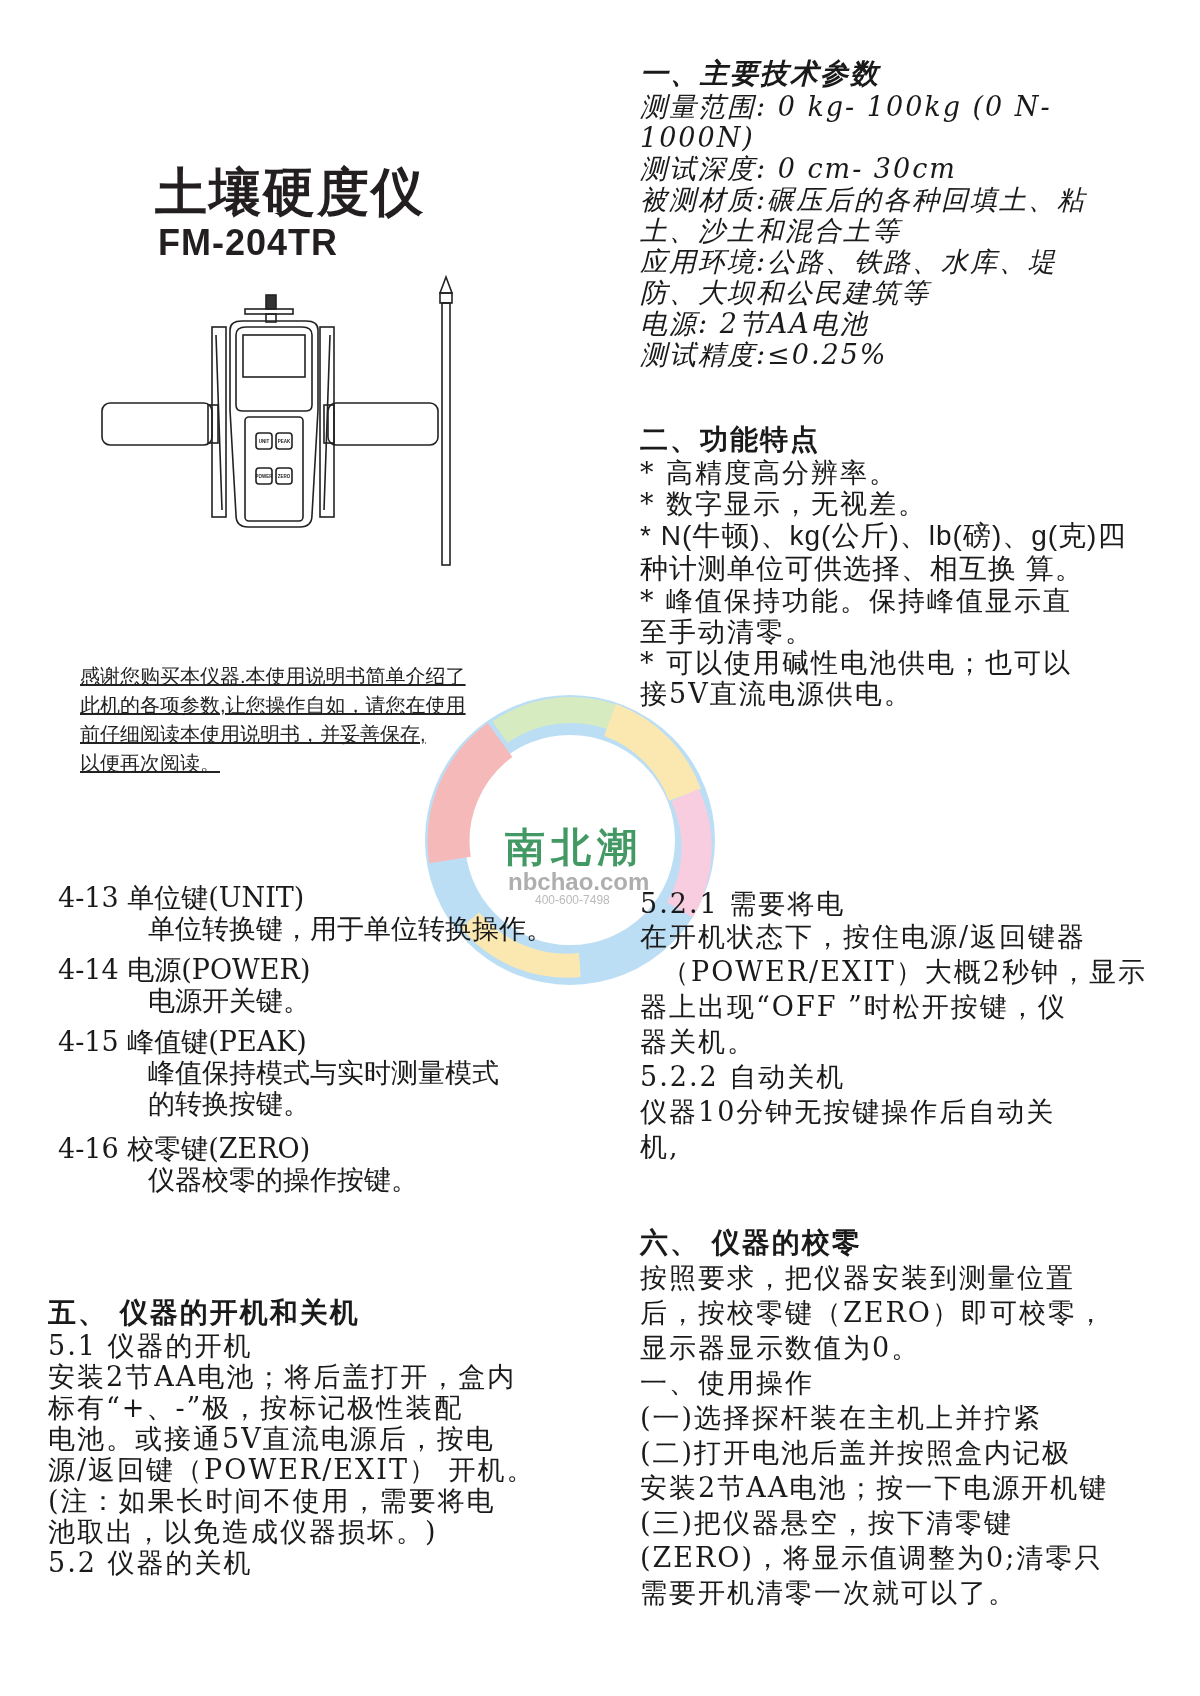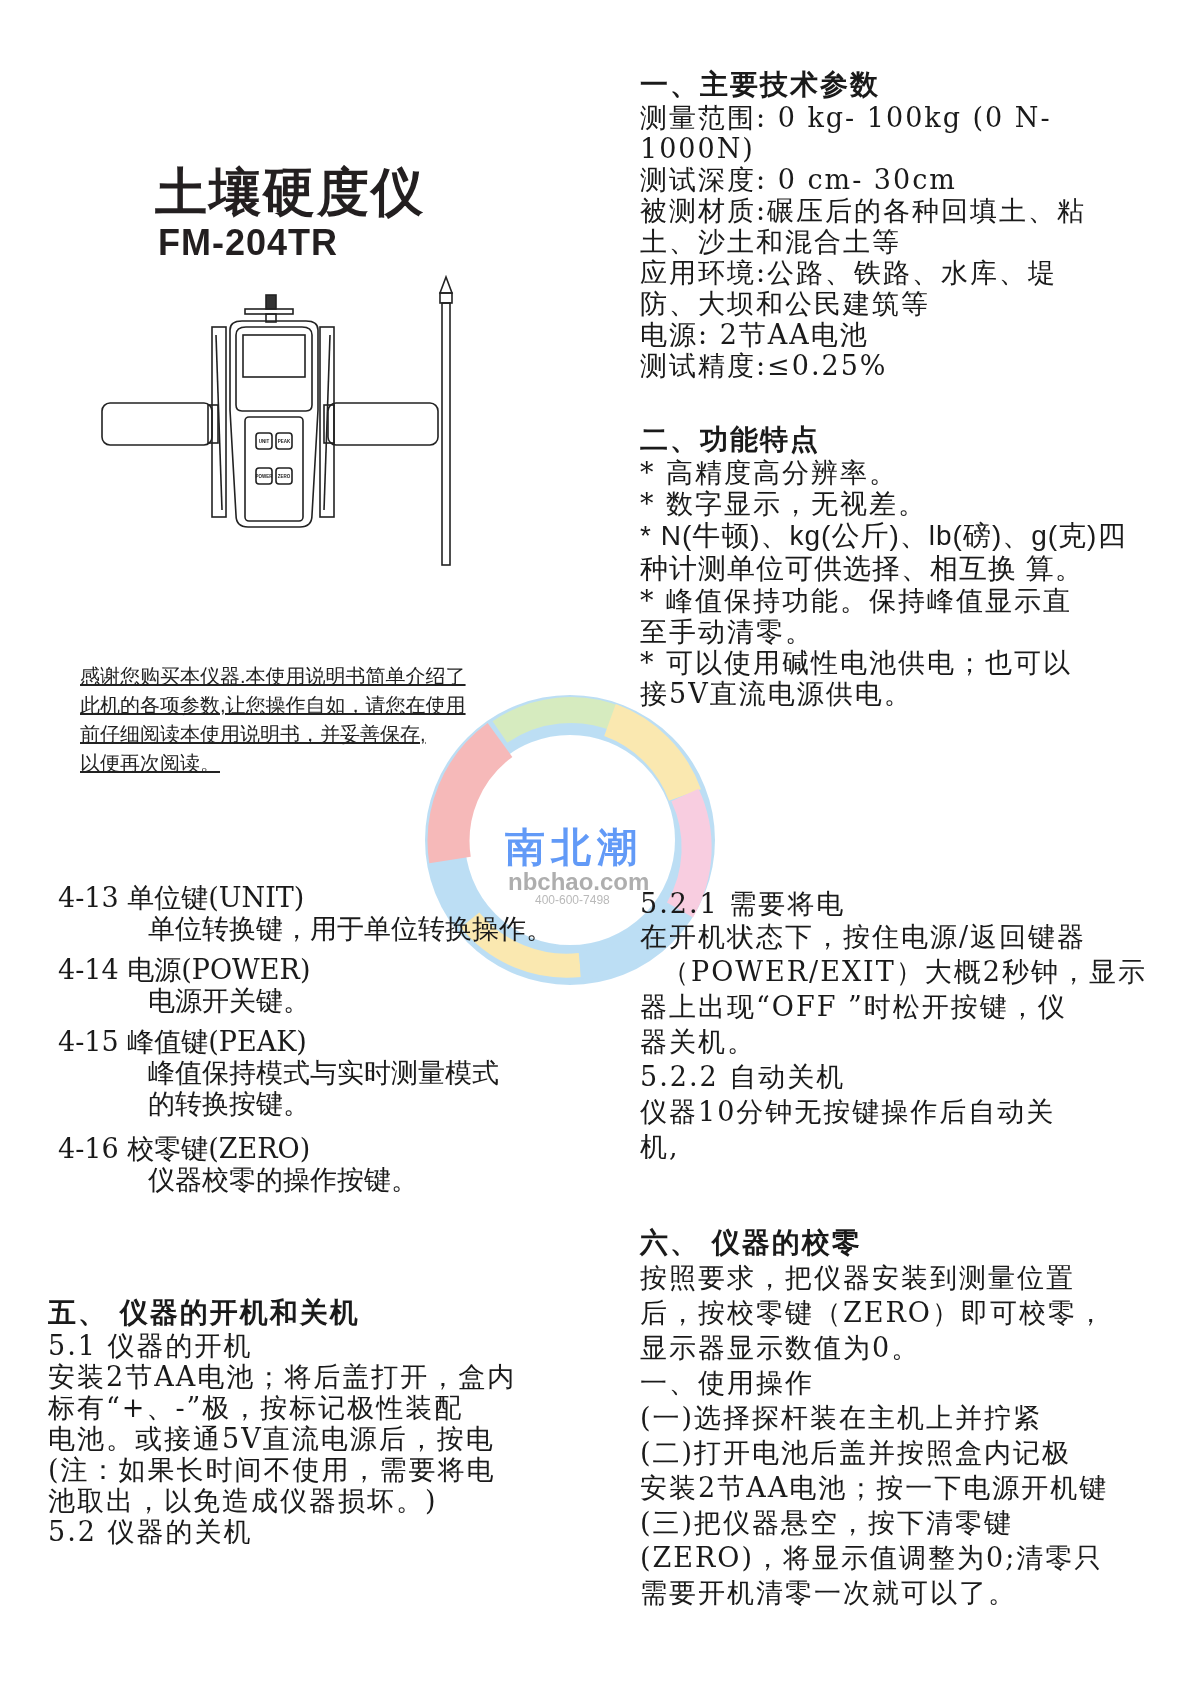--- a/index.html
+++ b/index.html
@@ -14,21 +14,21 @@
 
   
   .device { left: 100px; top: 275px; width: 400px; height: 320px; }
 
   
   .intro { left: 80px; top: 662px; width: 470px; font-size: 20px; line-height: 29px; color: #222; text-decoration: underline; }
   .intro div { white-space: nowrap; }
 
   
   .watermark { left: 380px; top: 670px; width: 380px; height: 330px; opacity: 0.55; pointer-events: none; }
-  .wm-text-cn { left: 505px; top: 820px; font-size: 40px; font-weight: 700; color: #3b82f6; letter-spacing: 6px; opacity: 0.8; }
+  .wm-text-cn { left: 505px; top: 820px; font-size: 40px; font-weight: 700; color: #15803d; letter-spacing: 6px; opacity: 0.8; }
   .wm-text-en { left: 508px; top: 868px; font-size: 24px; font-weight: 700; color: #9a9a9a; opacity: 0.8; }
   .wm-text-phone { left: 535px; top: 893px; font-size: 12px; color: #a8a8a8; opacity: 0.8; }
 
   
   .col-right { left: 640px; width: 540px; }
   .line { font-size: 27px; line-height: 31px; white-space: nowrap; letter-spacing: 2px; }
   .heading { font-size: 28px; font-weight: 700; line-height: 34px; letter-spacing: 2px; white-space: nowrap; }
   .sans-line { font-family: "Liberation Sans", "DejaVu Sans", sans-serif; font-size: 28px; line-height: 33px; white-space: nowrap; letter-spacing: 1px; }
 
   
@@ -99,21 +99,21 @@
   <path d="M120 62 A125 125 0 0 1 240 50" fill="none" stroke="#b6dc8c" stroke-width="26"></path>
   <path d="M230 50 A125 125 0 0 1 305 125" fill="none" stroke="#f6d770" stroke-width="34"></path>
   <path d="M305 125 A125 125 0 0 1 300 240" fill="none" stroke="#f3a6c8" stroke-width="30"></path>
   <path d="M90 250 A125 125 0 0 0 200 295" fill="none" stroke="#f6d770" stroke-width="24"></path>
   <path d="M200 295 A125 125 0 0 0 290 250" fill="none" stroke="#87c4ec" stroke-width="28"></path>
 </svg>
 <div class="abs serif wm-text-cn">南北潮</div>
 <div class="abs sans wm-text-en">nbchao.com</div>
 <div class="abs sans wm-text-phone">400-600-7498</div>
 
-<div class="abs serif col-right" style="top:68px;">
+<div class="abs serif col-right" style="top:57px;font-style:italic;">
   <div class="heading">一、主要技术参数</div>
   <div class="line">测量范围: 0 kg- 100kg (0 N-</div>
   <div class="line">1000N)</div>
   <div class="line">测试深度: 0 cm- 30cm</div>
   <div class="line">被测材质:碾压后的各种回填土、粘</div>
   <div class="line">土、沙土和混合土等</div>
   <div class="line">应用环境:公路、铁路、水库、堤</div>
   <div class="line">防、大坝和公民建筑等</div>
   <div class="line">电源: 2节AA电池</div>
   <div class="line">测试精度:≤0.25%</div>
@@ -153,20 +153,21 @@
     <div class="key-desc">仪器校零的操作按键。</div>
   </div>
 </div>
 
 <div class="abs serif col-left" style="top:1296px;">
   <div class="heading">五、 仪器的开机和关机</div>
   <div class="line">5.1 仪器的开机</div>
   <div class="line">安装2节AA电池；将后盖打开，盒内</div>
   <div class="line">标有“+、-”极，按标记极性装配</div>
   <div class="line">电池。或接通5V直流电源后，按电</div>
+  <div class="line">源/返回键（POWER/EXIT） 开机。</div>
   <div class="line">(注：如果长时间不使用，需要将电</div>
   <div class="line">池取出，以免造成仪器损坏。)</div>
   <div class="line">5.2 仪器的关机</div>
 </div>
 
 <div class="abs serif col-right" style="top:888px;">
   <div class="line">5.2.1 需要将电</div>
   <div class="line" style="line-height:35px;">在开机状态下，按住电源/返回键器</div>
   <div class="line" style="line-height:35px;margin-left:22px;">（POWER/EXIT）大概2秒钟，显示</div>
   <div class="line" style="line-height:35px;">器上出现“OFF ”时松开按键，仪</div>

